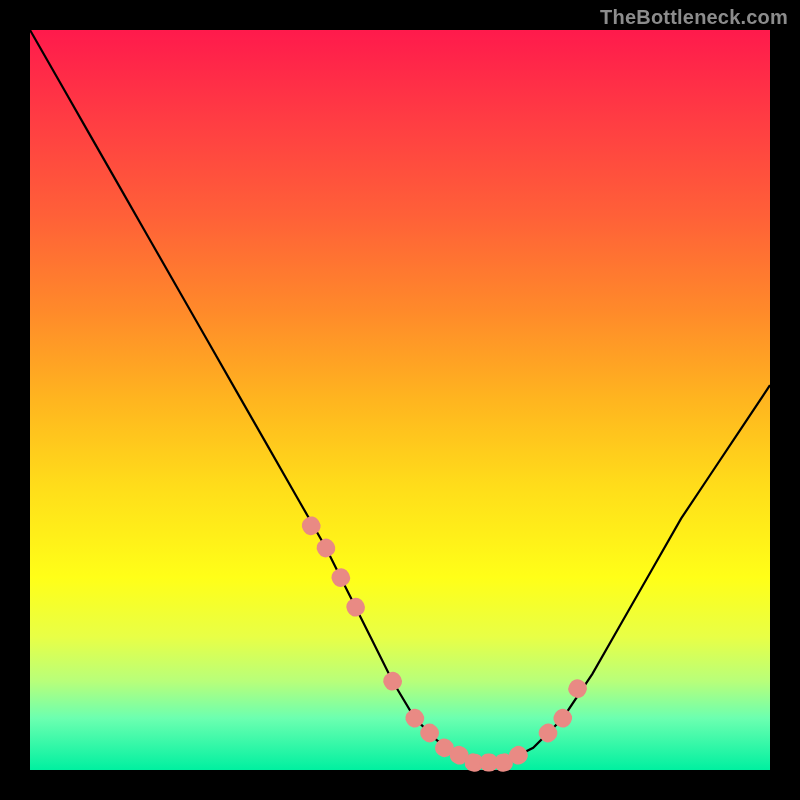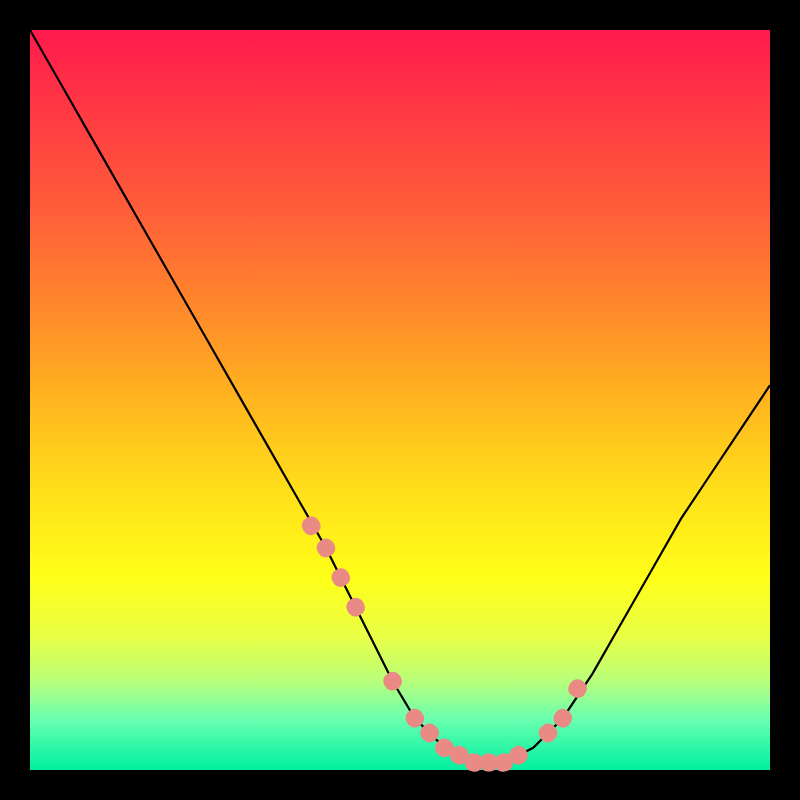--- a/index.html
+++ b/index.html
@@ -81,14 +81,15 @@
           <rect x="449.8" y="723.6" width="18" height="18" rx="8" ry="8" fill="#e98a84" transform="rotate(0.0 458.8 732.6)"></rect>
           <rect x="464.6" y="723.6" width="18" height="18" rx="8" ry="8" fill="#e98a84" transform="rotate(-14.0 473.6 732.6)"></rect>
           <rect x="479.4" y="716.2" width="18" height="18" rx="8" ry="8" fill="#e98a84" transform="rotate(-33.7 488.4 725.2)"></rect>
           <rect x="509.0" y="694.0" width="18" height="18" rx="8" ry="8" fill="#e98a84" transform="rotate(-39.8 518.0 703.0)"></rect>
           <rect x="523.8" y="679.2" width="18" height="18" rx="8" ry="8" fill="#e98a84" transform="rotate(-56.3 532.8 688.2)"></rect>
           <rect x="538.6" y="649.6" width="18" height="18" rx="8" ry="8" fill="#e98a84" transform="rotate(-63.4 547.6 658.6)"></rect>
         </g>
     </svg>
   </div>
 
+  <div class="watermark">TheBottleneck.com</div>
 
 </div>
 
 </body></html>

